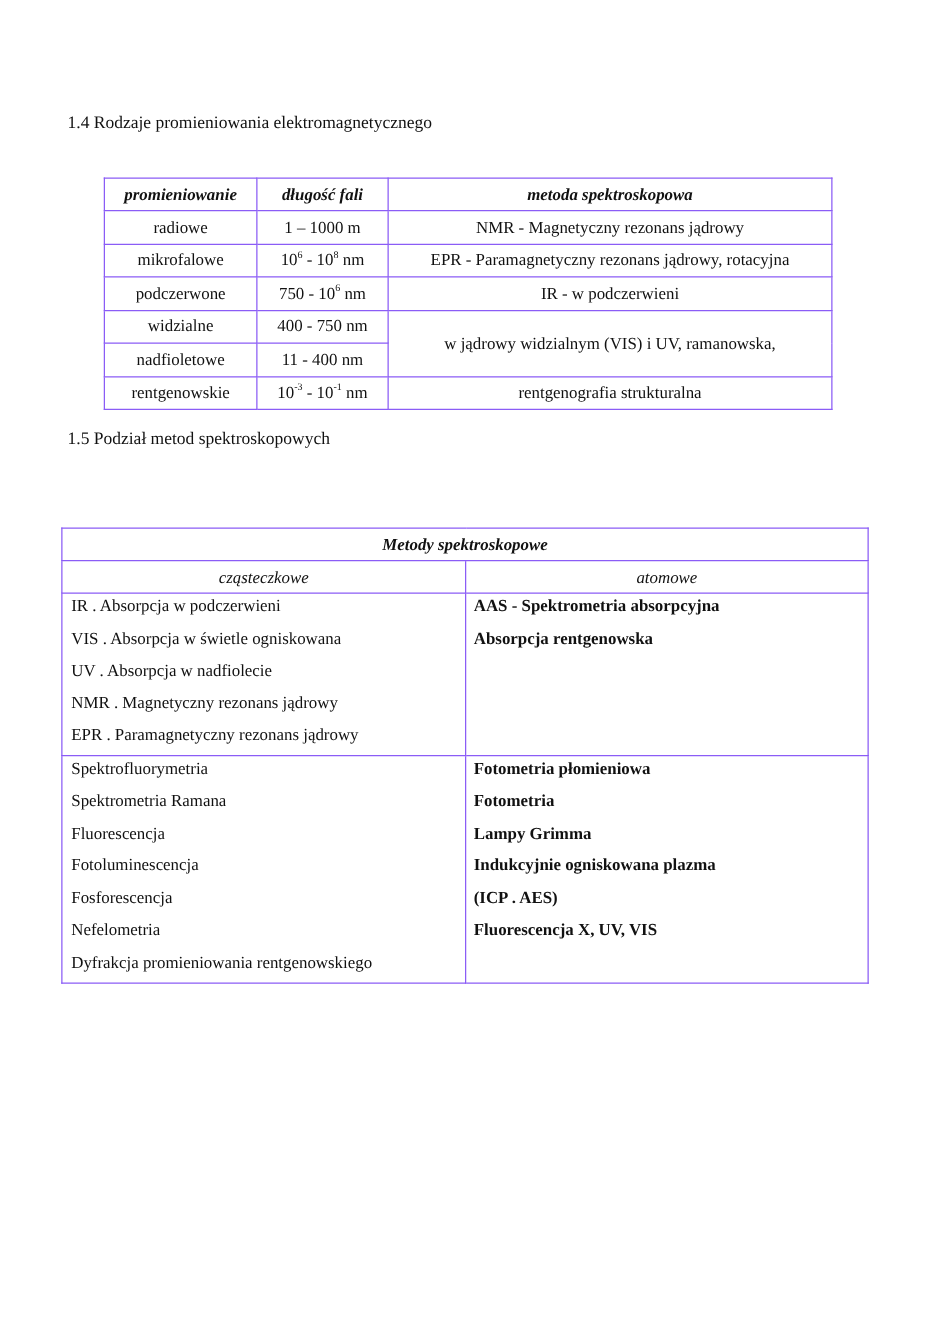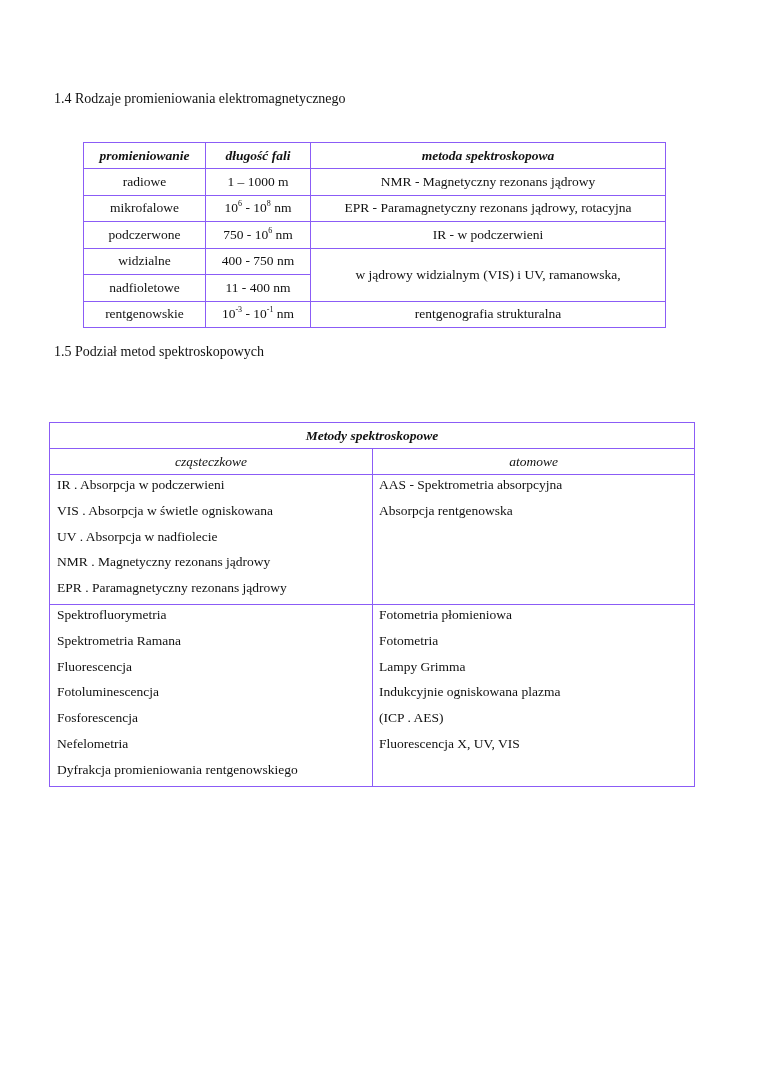--- a/index.html
+++ b/index.html
@@ -11,21 +11,21 @@
   #t1 { left:83px; top:142px; width:583px; }
   #t1 td { text-align:center; vertical-align:middle; }
   #t1 .hd td { font-style:italic; font-weight:bold; height:25px; }
   #t1 td.c1 { width:121px; }
   #t1 td.c2 { width:104px; }
   #t1 .r td { height:25.5px; }
   #t2 { left:49px; top:386px; width:646px;margin-top:36px; }
   #t2 td.center { text-align:center; font-style:italic; height:25px; }
   #t2 td.title { font-weight:bold; }
   #t2 td.list { vertical-align:top; padding:0 0 0 7px; width:315px; }
-  #t2 td.list2 { vertical-align:top; padding:0 0 0 6px; }
+  #t2 td.list2 { vertical-align:top; padding:0 0 0 6px;font-weight:bold; }
   .li { height:25.8px; line-height:20px; }
   sup { font-size:8px; vertical-align:6px; line-height:0; }
 </style>
 </head>
 <body>
 
 <div class="h" style="left:54px;top:91px;">1.4 Rodzaje promieniowania elektromagnetycznego</div>
 
 <table id="t1">
   <tbody>

